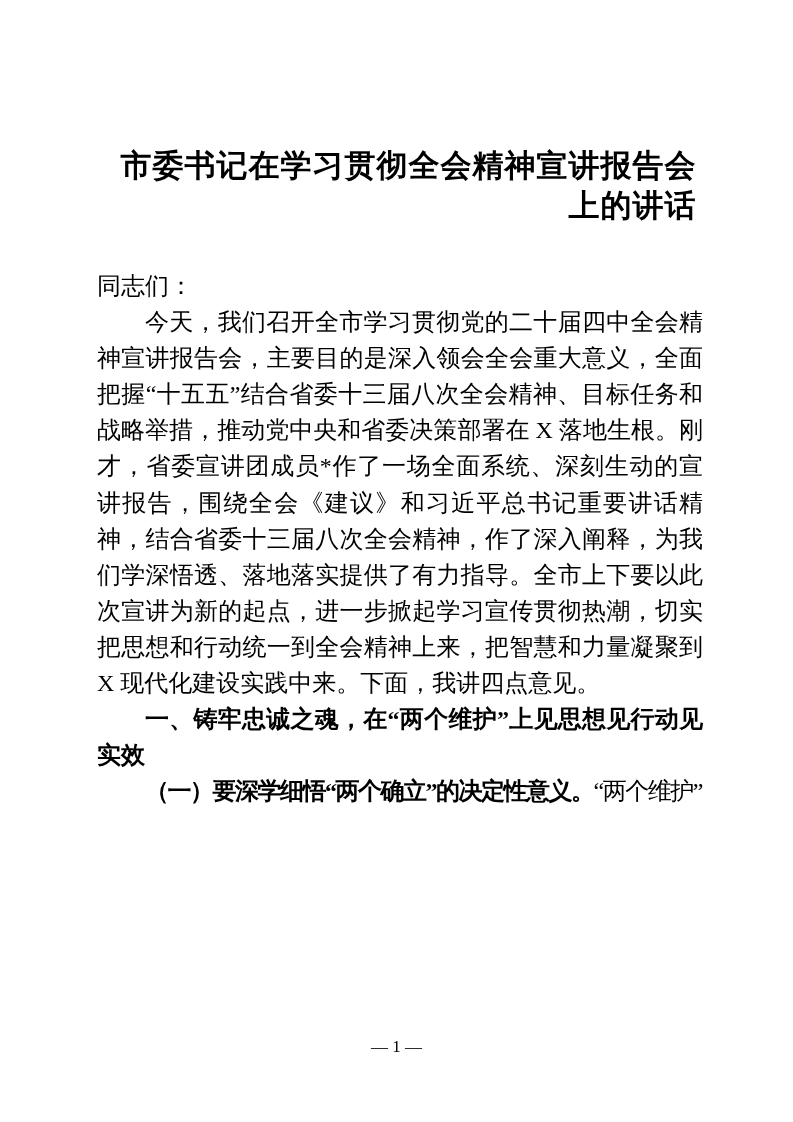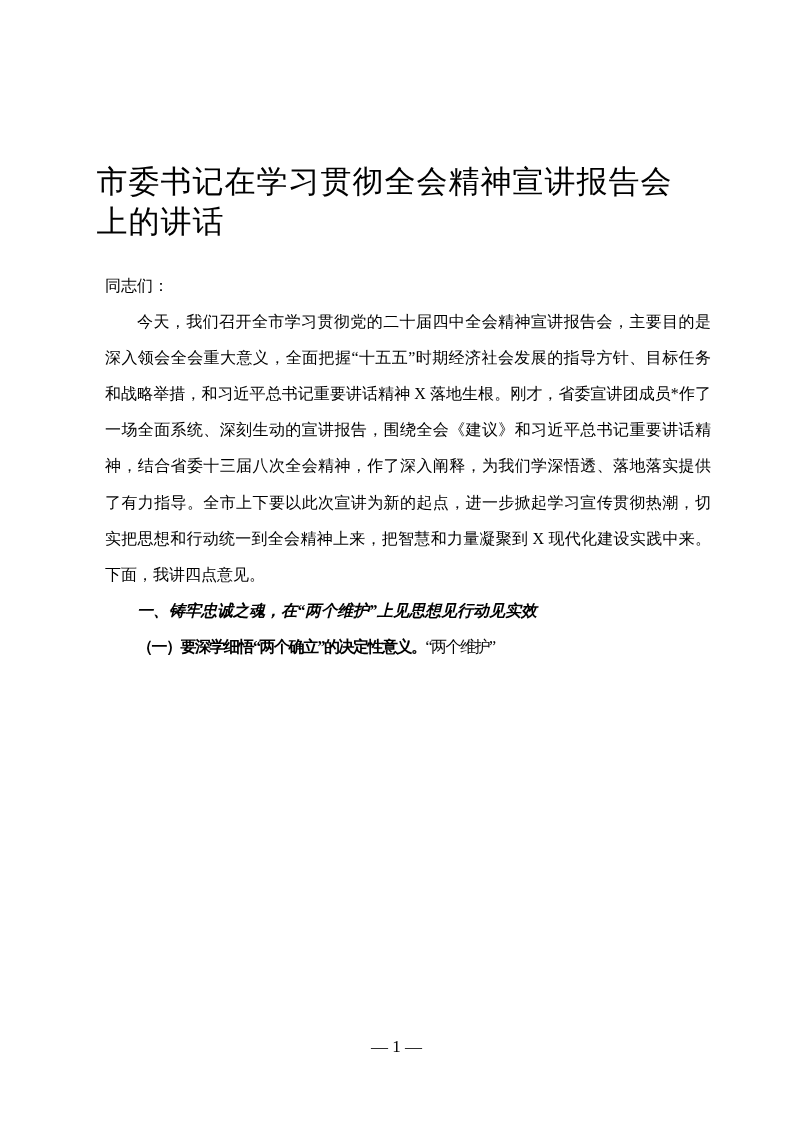--- a/index.html
+++ b/index.html
@@ -13,49 +13,48 @@
     height: 1122px;
     background: #ffffff;
     color: #000000;
     overflow: hidden;
   }
   .doc-title {
     position: absolute;
     top: 146px;
     left: 0;
     right: 0;
-    margin: 16px auto;
+    margin: 0 auto;
     width: 600px;
-    text-align: left;
+    text-align: right;
     font-family: "Liberation Sans", "DejaVu Sans", sans-serif;
-    font-weight: 400;
+    font-weight: 700;
     font-size: 31px;
     line-height: 40px;
     letter-spacing: 1px;
   }
   .doc-body {
     position: absolute;
-    left: 105px;
+    left: 97px;
     top: 268px;
     width: 606px;
     font-family: "Liberation Serif", "DejaVu Serif", serif;
-    font-size: 16px;
+    font-size: 24px;
     line-height: 36.1px;
     text-align: justify;
   }
   .doc-body p {
     margin: 0;
     padding: 0;
   }
   .indent {
     text-indent: 2em;
   }
   .heading {
     font-weight: 700;
-    font-style: italic;
   }
   .tight {
     letter-spacing: -1.5px;
   }
   .tight b {
     font-weight: 700;
   }
   .page-footer {
     position: absolute;
     left: 0;
@@ -72,21 +71,21 @@
 <body>
 
 <div class="page">
 
   <h1 class="doc-title">市委书记在学习贯彻全会精神宣讲报告会上的讲话</h1>
 
   <div class="doc-body">
 
     <p class="salutation">同志们：</p>
 
-    <p class="indent">今天，我们召开全市学习贯彻党的二十届四中全会精神宣讲报告会，主要目的是深入领会全会重大意义，全面把握“十五五”时期经济社会发展的指导方针、目标任务和战略举措，和习近平总书记重要讲话精神 X 落地生根。刚才，省委宣讲团成员*作了一场全面系统、深刻生动的宣讲报告，围绕全会《建议》和习近平总书记重要讲话精神，结合省委十三届八次全会精神，作了深入阐释，为我们学深悟透、落地落实提供了有力指导。全市上下要以此次宣讲为新的起点，进一步掀起学习宣传贯彻热潮，切实把思想和行动统一到全会精神上来，把智慧和力量凝聚到 X 现代化建设实践中来。下面，我讲四点意见。</p>
+    <p class="indent">今天，我们召开全市学习贯彻党的二十届四中全会精神宣讲报告会，主要目的是深入领会全会重大意义，全面把握“十五五”结合省委十三届八次全会精神、目标任务和战略举措，推动党中央和省委决策部署在 X 落地生根。刚才，省委宣讲团成员*作了一场全面系统、深刻生动的宣讲报告，围绕全会《建议》和习近平总书记重要讲话精神，结合省委十三届八次全会精神，作了深入阐释，为我们学深悟透、落地落实提供了有力指导。全市上下要以此次宣讲为新的起点，进一步掀起学习宣传贯彻热潮，切实把思想和行动统一到全会精神上来，把智慧和力量凝聚到 X 现代化建设实践中来。下面，我讲四点意见。</p>
 
     <p class="indent heading">一、铸牢忠诚之魂，在“两个维护”上见思想见行动见实效</p>
 
 
     <p class="indent tight"><b>（一）要深学细悟“两个确立”的决定性意义。</b><span>“两个维护”</span></p>
 
   </div>
 
   <div class="page-footer">— 1 —</div>
 

